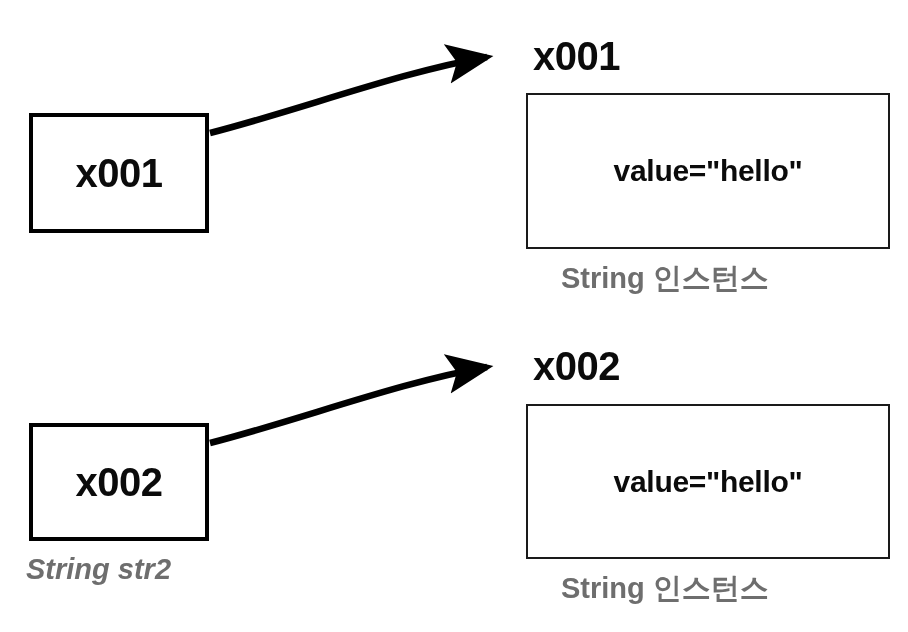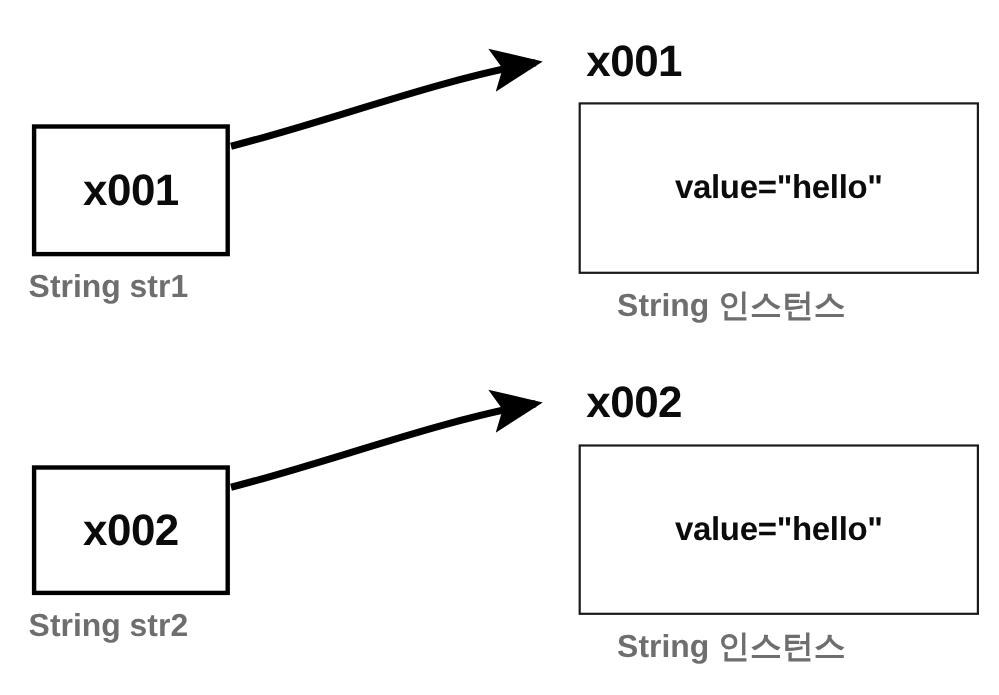--- a/index.html
+++ b/index.html
@@ -103,33 +103,32 @@
     </defs>
 
     <path d="M210,133 C300,110 400,72 487,57" fill="none" stroke="#000000" stroke-width="6.5" stroke-linecap="butt" marker-end="url(#ah1)"></path>
 
     <path d="M210,443 C300,420 400,382 487,367" fill="none" stroke="#000000" stroke-width="6.5" stroke-linecap="butt" marker-end="url(#ah2)"></path>
   </svg>
 
   <div class="var-box" style="left:29px; top:113px; width:180px; height:120px;">
     <span class="var-text">x001</span>
   </div>
-  <div class="caption" style="left:26px; top:246px;">String str1</div>
 
   <div class="addr-label" style="left:533px; top:36px;">x001</div>
 
   <div class="inst-box" style="left:526px; top:93px; width:364px; height:156px;">
     <span class="inst-text">value="hello"</span>
   </div>
   <div class="caption" style="left:561px; top:263px;">String 인스턴스</div>
 
   <div class="var-box" style="left:29px; top:423px; width:180px; height:118px;">
     <span class="var-text">x002</span>
   </div>
-  <div class="caption" style="left:26px; top:554px;">String str2</div>
+  <div class="caption" style="left:26px; top:554px;font-style:italic;">String str2</div>
 
   <div class="addr-label" style="left:533px; top:346px;">x002</div>
 
   <div class="inst-box" style="left:526px; top:404px; width:364px; height:155px;">
     <span class="inst-text">value="hello"</span>
   </div>
   <div class="caption" style="left:561px; top:573px;">String 인스턴스</div>
 
 </div>
 

